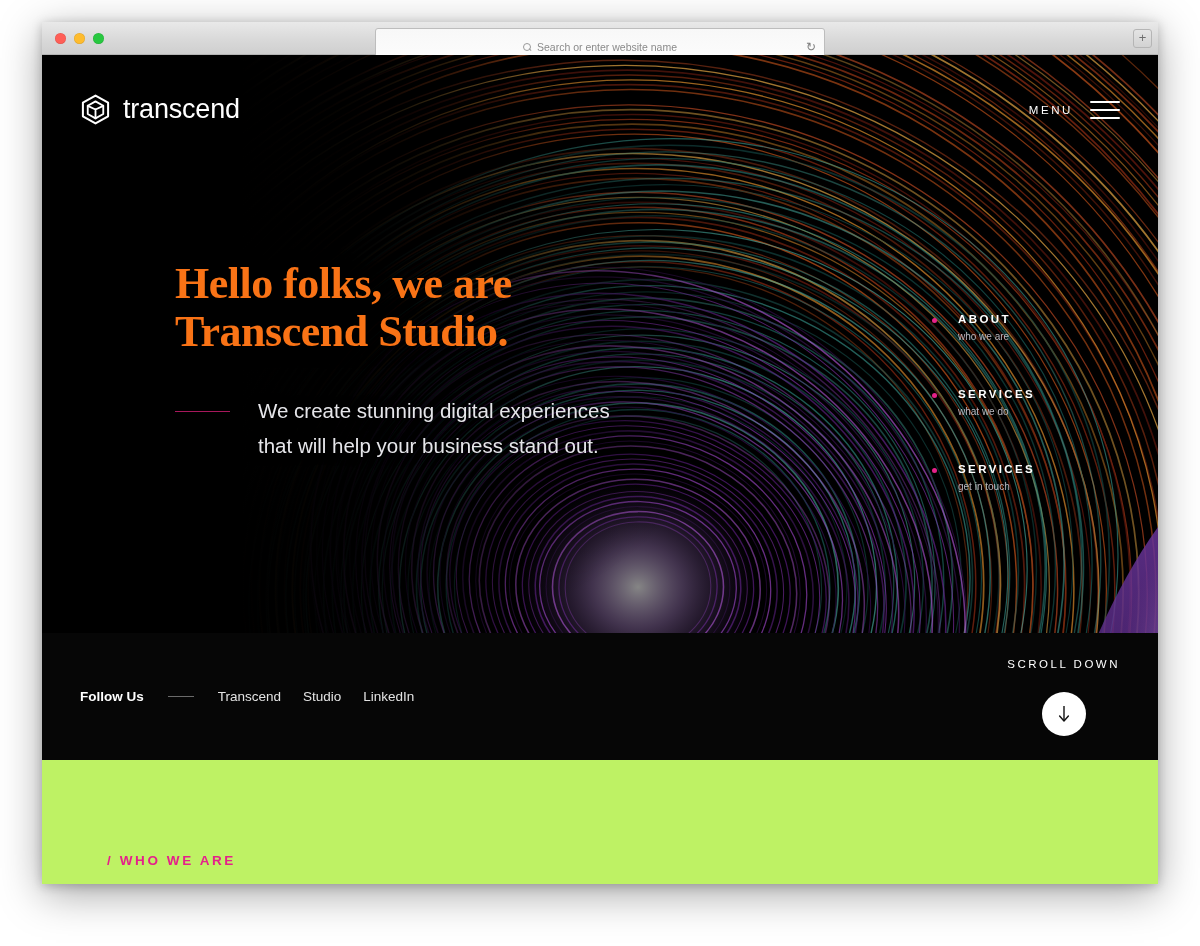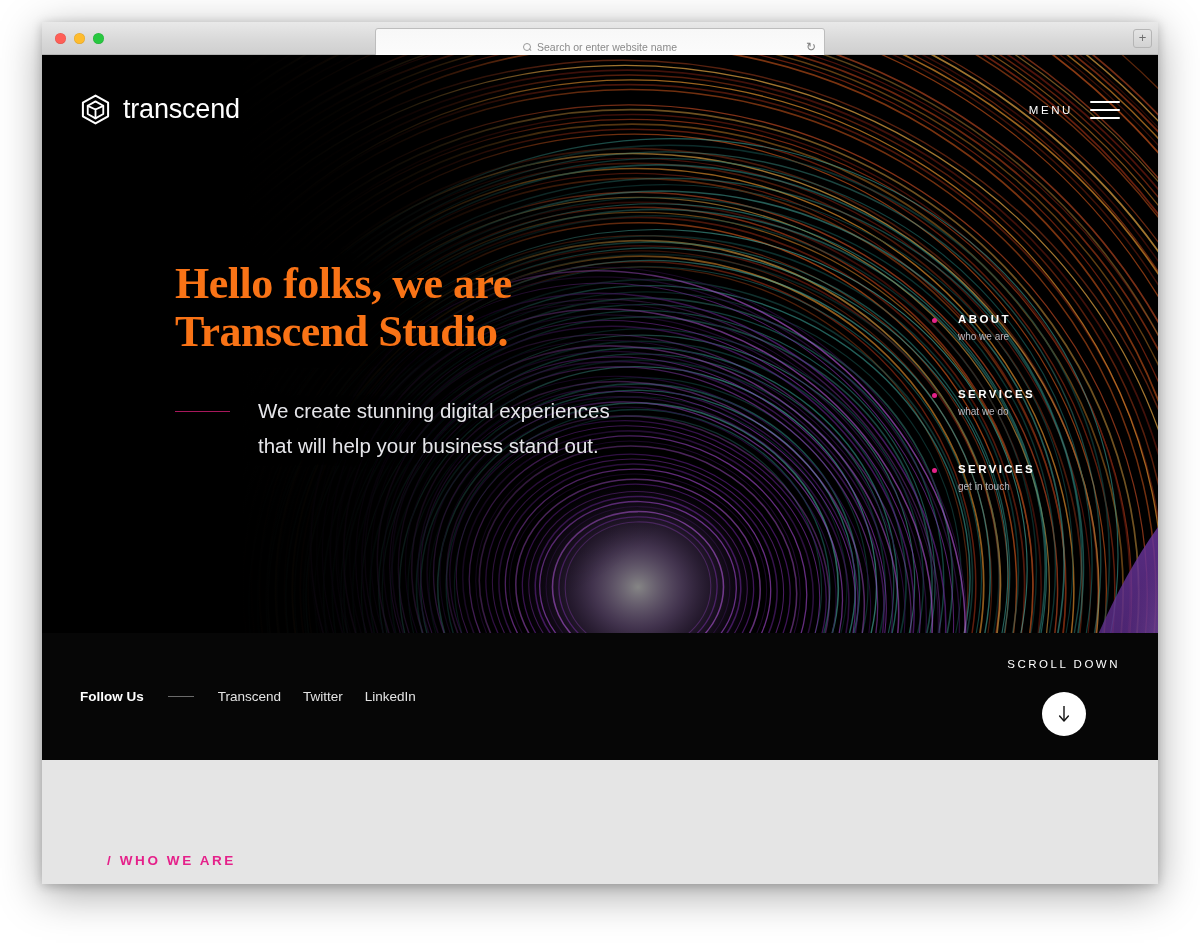--- a/index.html
+++ b/index.html
@@ -316,21 +316,21 @@
     align-items: center;
     justify-content: center;
     cursor: pointer;
   }
 
   
   .who-section {
     position: relative;
     width: 100%;
     height: 124px;
-    background: #e5e5e5;
+    background: #bef264;
   }
   .who-label {
     position: absolute;
     left: 65px;
     bottom: 16px;
     color: #e5218a;
     font-size: 13.5px;
     font-weight: 700;
     letter-spacing: 2.6px;
   }
@@ -625,21 +625,21 @@
         </div>
       </nav>
     </section>
 
     <div class="sub-bar">
       <div class="follow-group">
         <span class="follow-label">Follow Us</span>
         <span class="follow-dash"></span>
         <span class="social-links">
           <a href="#">Transcend</a>
-          <a href="#">Twitter</a>
+          <a href="#">Studio</a>
           <a href="#">LinkedIn</a>
         </span>
       </div>
 
       <div class="scroll-group">
         <span class="scroll-label">SCROLL DOWN</span>
         <span class="scroll-btn">
           <svg width="16" height="18" viewBox="0 0 16 18">
             <line x1="8" y1="1" x2="8" y2="15.5" stroke="#111" stroke-width="1.4"></line>
             <polyline points="3.6,11 8,16 12.4,11" fill="none" stroke="#111" stroke-width="1.4" stroke-linecap="round" stroke-linejoin="round"></polyline>

